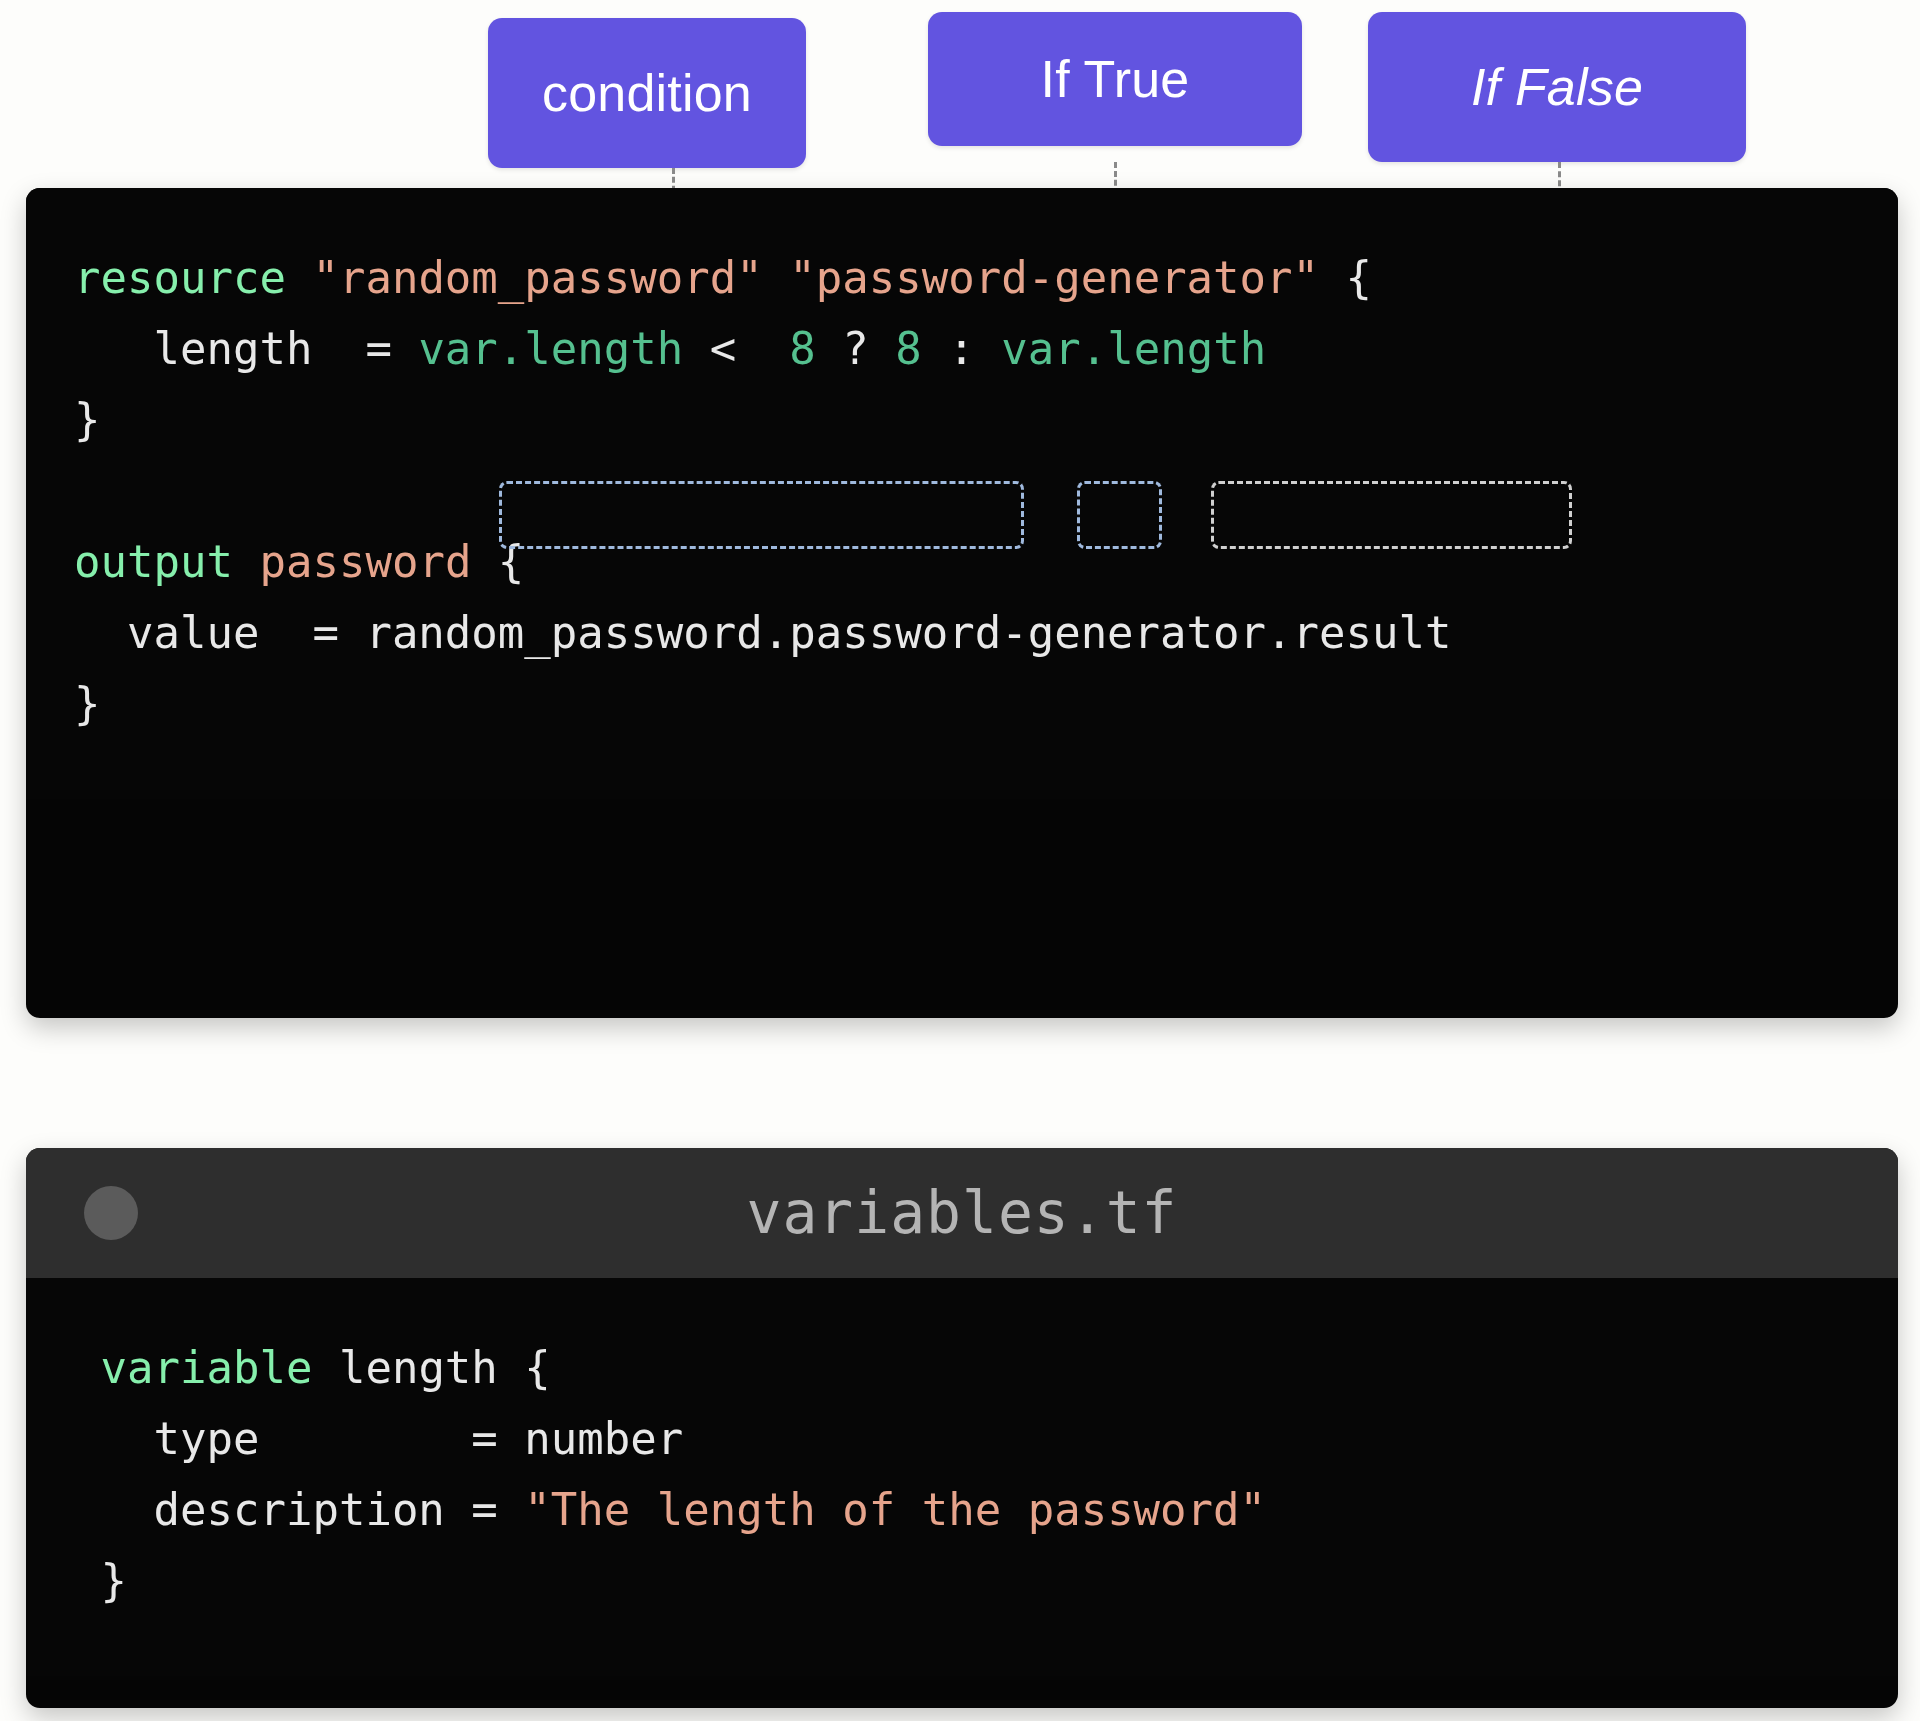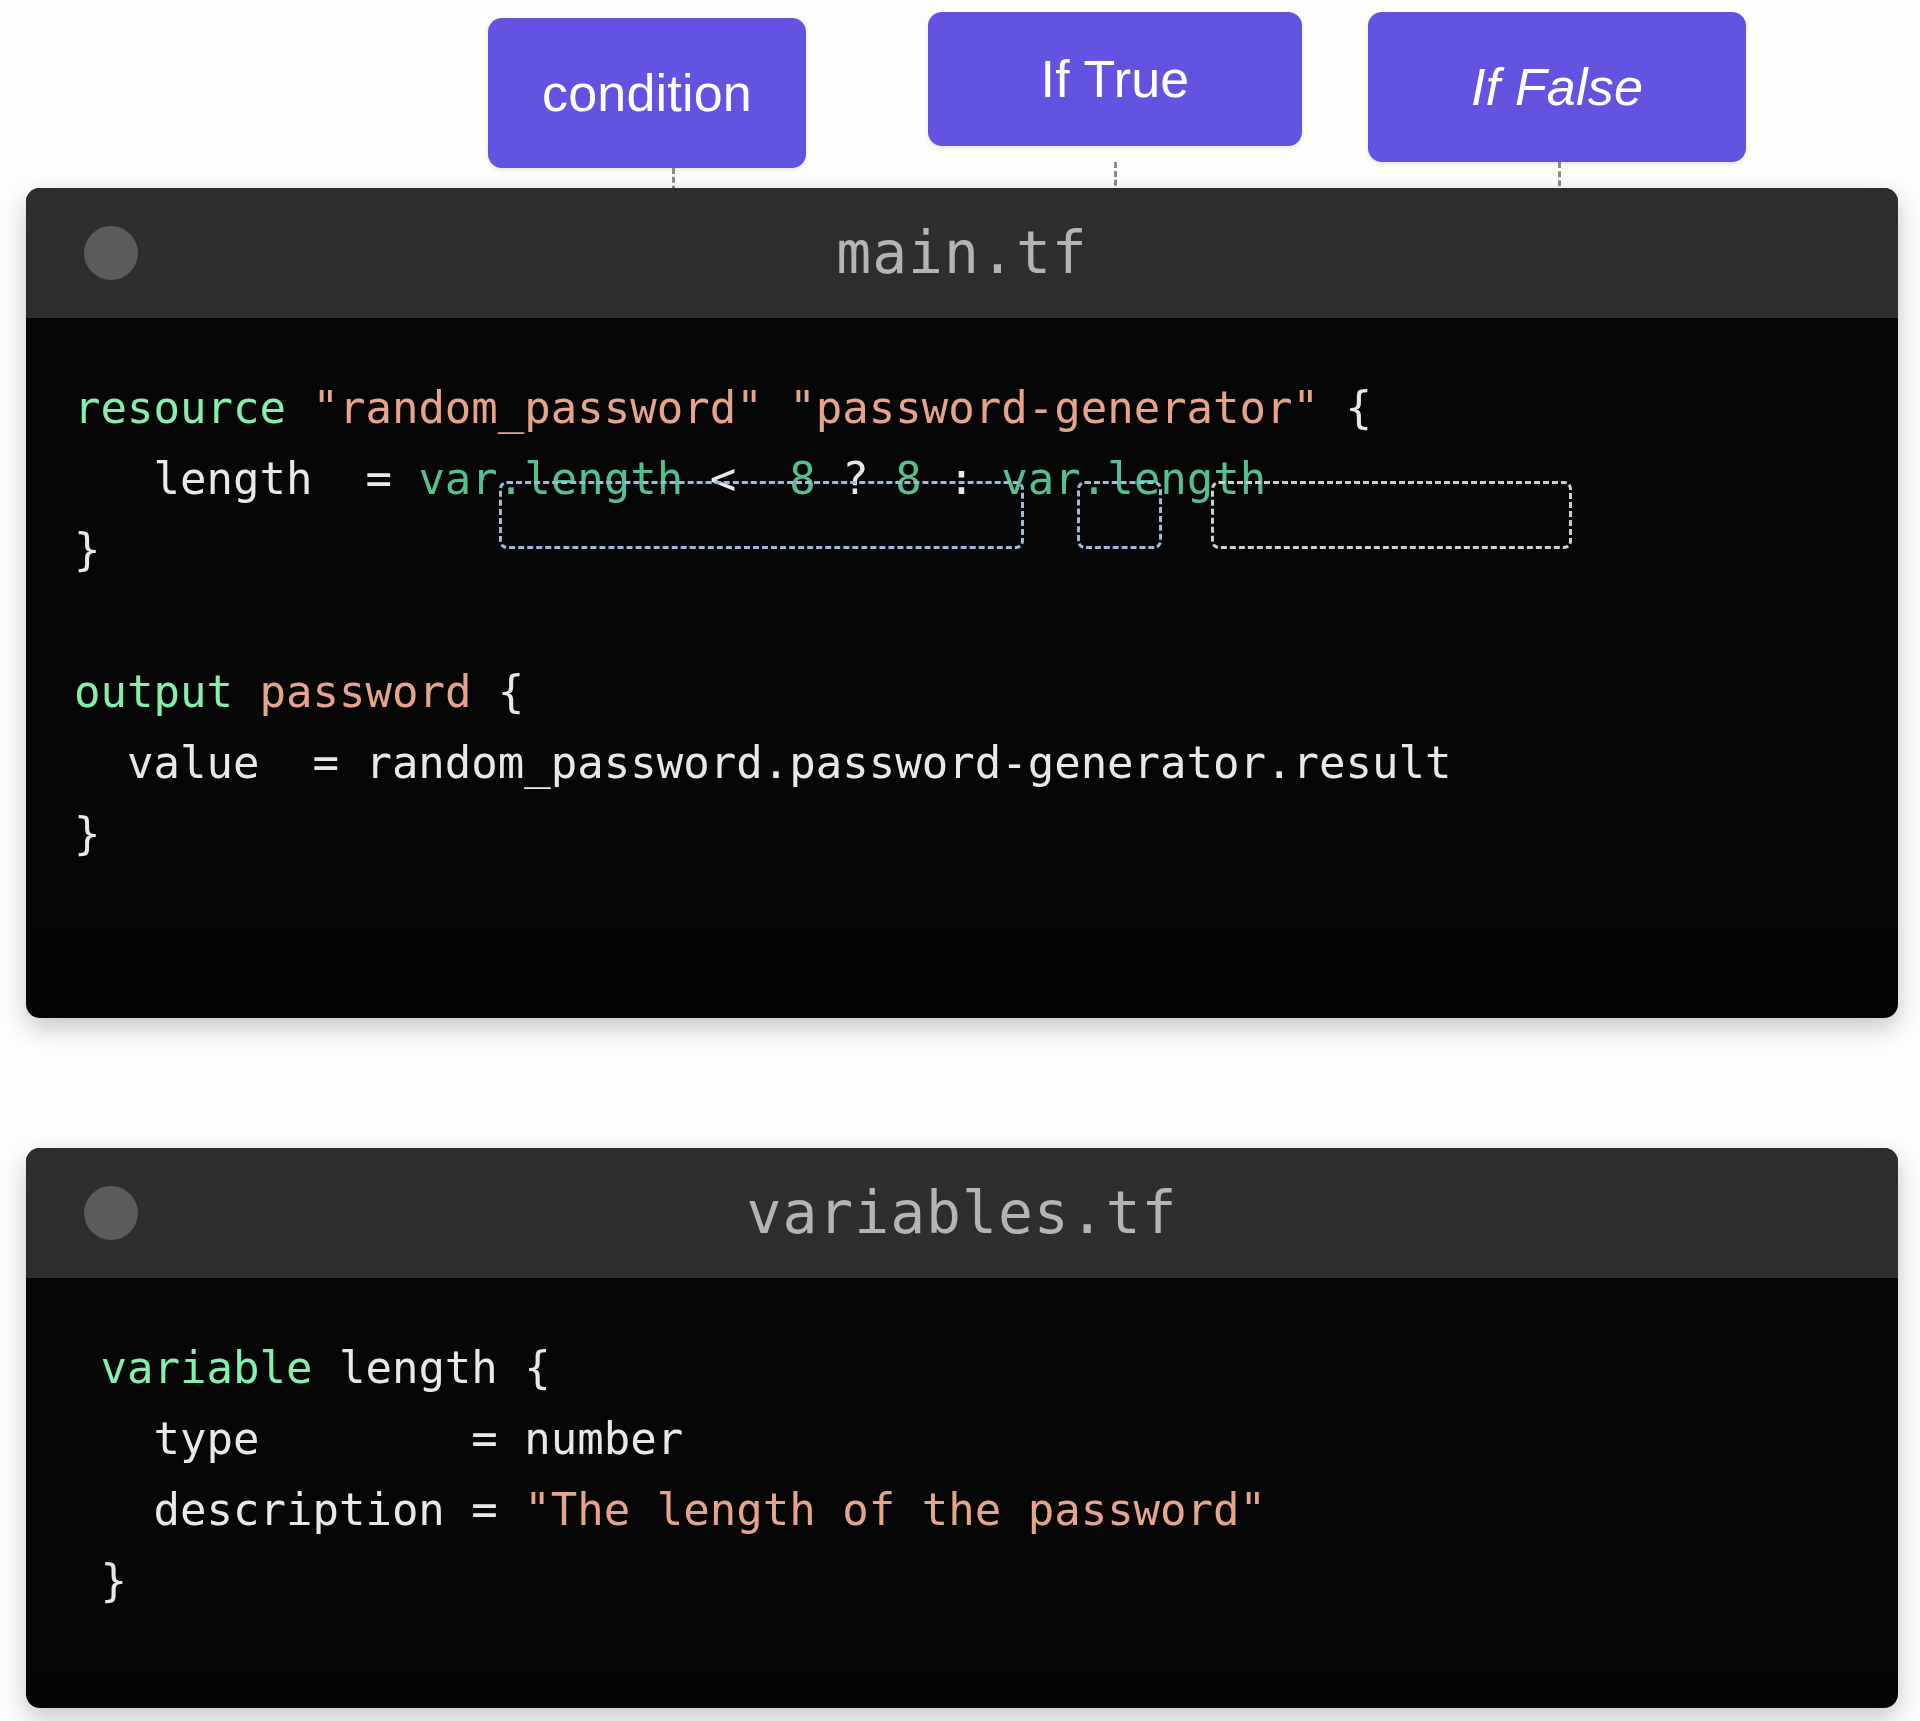--- a/index.html
+++ b/index.html
@@ -142,24 +142,20 @@
     <div class="vline" style="left:1114px; top:328px; height:148px;"></div>
   </div>
 
   <div class="connector">
     <div class="vline" style="left:1558px; top:162px; height:162px; border-left-color:#8a8a8a;"></div>
     <div class="hline" style="left:1392px; top:324px; width:169px;"></div>
     <div class="vline" style="left:1392px; top:324px; height:150px;"></div>
   </div>
 
   <div class="window" id="window-main">
-    <div class="titlebar">
-      <span class="dot"></span>
-      <span class="filename">main.tf</span>
-    </div>
     <div class="codebody">
       <pre class="code" id="code-main"><span><span class="kw">resource</span><span class="pl"> </span><span class="str">"random_password"</span><span class="pl"> </span><span class="str">"password-generator"</span><span class="pl"> {</span></span>
 <span><span class="pl">   length  = </span><span class="var">var.length</span><span class="pl"> &lt;  </span><span class="num">8</span><span class="pl"> ? </span><span class="num">8</span><span class="pl"> : </span><span class="var">var.length</span></span>
 <span><span class="pl">}</span></span>
 <span class="blank"></span><span><span class="kw">output</span><span class="pl"> </span><span class="str">password</span><span class="pl"> {</span></span>
 <span><span class="pl">  value  = random_password.password-generator.result</span></span>
 <span><span class="pl">}</span></span></pre>
     </div>
   </div>
 

